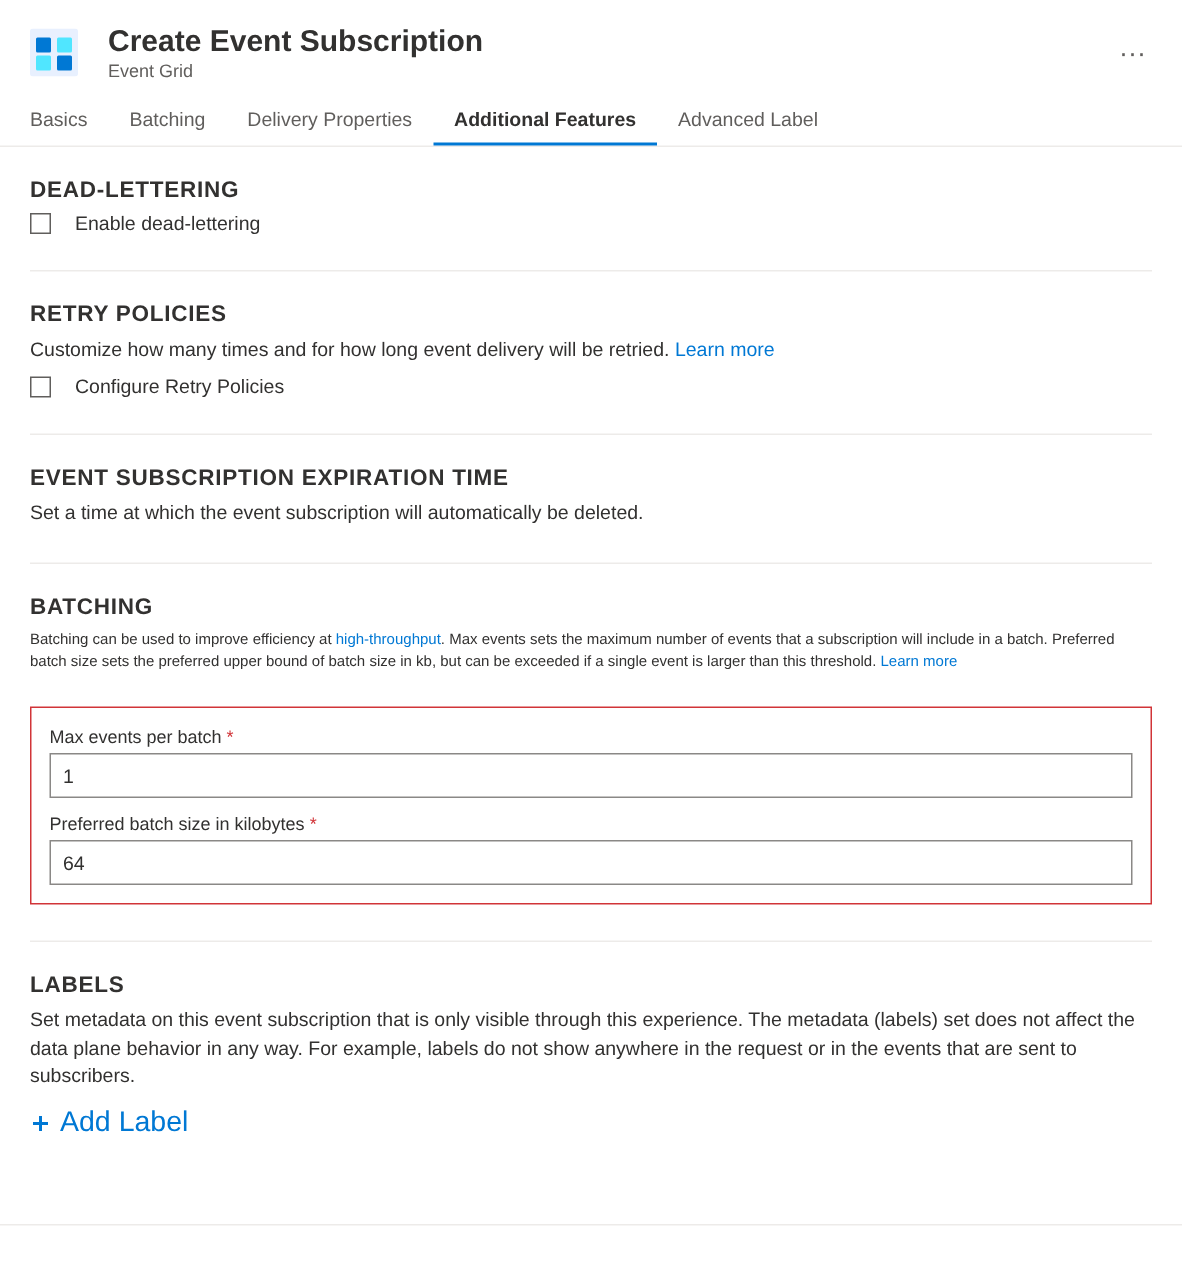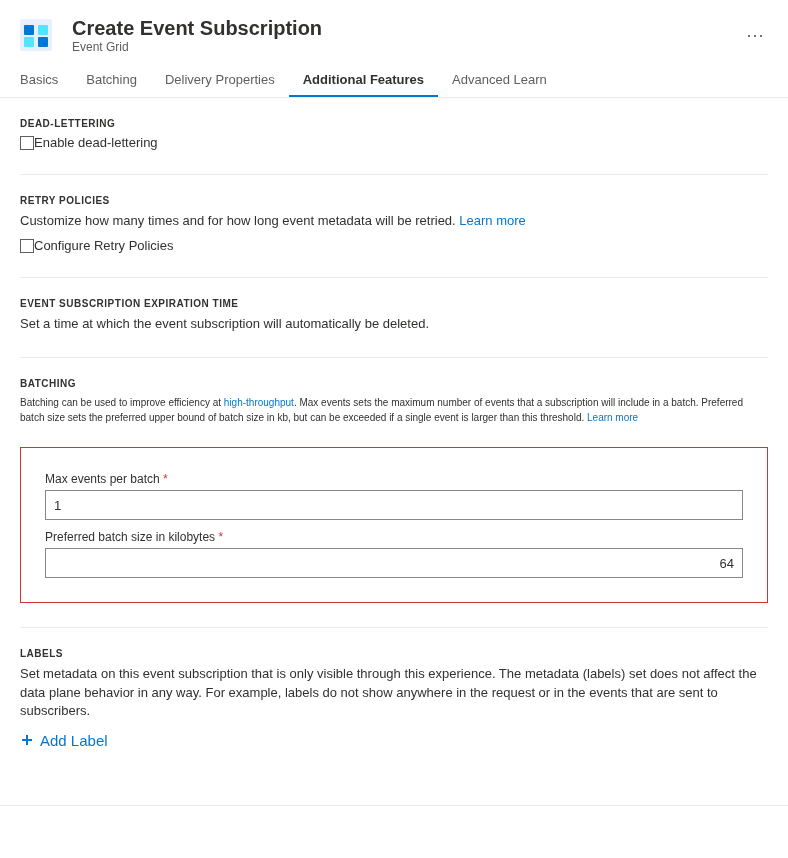--- a/index.html
+++ b/index.html
@@ -67,42 +67,42 @@
       font-weight: 600;
       border-bottom: 2px solid #0078d4;
     }
     .content {
       padding: 20px 20px 20px 20px;
     }
     .section {
       margin-bottom: 24px;
     }
     .section-title {
-      font-size: 10px;
+      font-size: 15px;
       font-weight: 700;
       color: #323130;
       text-transform: uppercase;
       letter-spacing: 0.5px;
       margin-bottom: 6px;
     }
     .section-desc {
       font-size: 13px;
       color: #323130;
       margin-bottom: 8px;
       line-height: 1.4;
     }
     .link {
       color: #0078d4;
       text-decoration: none;
       cursor: pointer;
     }
     .checkbox-row {
       display: flex;
       align-items: center;
-      gap: 0;
+      gap: 16px;
       margin-top: 6px;
     }
     .checkbox-input {
       width: 14px;
       height: 14px;
       border: 1px solid #605e5c;
       background: #fff;
       cursor: pointer;
       flex-shrink: 0;
       appearance: none;
@@ -122,21 +122,21 @@
       font-size: 10px;
       color: #323130;
       line-height: 1.5;
       margin-bottom: 22px;
     }
     .highlight-text {
       color: #0078d4;
     }
     .batching-box {
       border: 1px solid #d13438;
-      padding: 24px;
+      padding: 12px;
       margin-bottom: 4px;
     }
     .field-label {
       font-size: 12px;
       color: #323130;
       margin-bottom: 4px;
     }
     .required-star {
       color: #d13438;
     }
@@ -154,21 +154,21 @@
     .text-input:last-child {
       margin-bottom: 0;
     }
     .add-label-btn {
       display: flex;
       align-items: center;
       gap: 6px;
       background: none;
       border: none;
       color: #0078d4;
-      font-size: 15px;
+      font-size: 19px;
       cursor: pointer;
       padding: 4px 0;
     }
     .footer {
       border-top: 1px solid #edebe9;
       padding: 16px 20px;
       margin-top: 8px;
     }
   </style>
 </head>
@@ -187,40 +187,40 @@
       <div class="header-title">Create Event Subscription</div>
       <div class="header-subtitle">Event Grid</div>
     </div>
     <div class="header-more">···</div>
   </div>
   <nav class="nav-tabs">
     <div class="nav-tab">Basics</div>
     <div class="nav-tab">Batching</div>
     <div class="nav-tab">Delivery Properties</div>
     <div class="nav-tab active">Additional Features</div>
-    <div class="nav-tab">Advanced Learn</div>
+    <div class="nav-tab">Advanced Label</div>
   </nav>
 </div>
 
 <div class="content">
 
   <div class="section">
     <div class="section-title">DEAD-LETTERING</div>
     <label class="checkbox-row">
       <input type="checkbox" class="checkbox-input" style="">
       <span class="checkbox-label">Enable dead-lettering</span>
     </label>
   </div>
 
   <hr class="divider">
 
   <div class="section">
     <div class="section-title">RETRY POLICIES</div>
     <div class="section-desc">
-      <span>Customize how many times and for how long event metadata will be retried.</span>
+      <span>Customize how many times and for how long event delivery will be retried.</span>
       <a class="link">Learn more</a>
     </div>
     <label class="checkbox-row">
       <input type="checkbox" class="checkbox-input" style="">
       <span class="checkbox-label">Configure Retry Policies</span>
     </label>
   </div>
 
   <hr class="divider">
 
@@ -237,21 +237,21 @@
       <span>Batching can be used to improve efficiency at </span><span class="highlight-text">high-throughput</span><span>. Max events sets the maximum number of events that a subscription will include in a batch. Preferred batch size sets the preferred upper bound of batch size in kb, but can be exceeded if a single event is larger than this threshold. </span><a class="link">Learn more</a>
     </div>
     <div class="batching-box">
       <div class="field-label">
         <span>Max events per batch</span><span class="required-star"> *</span>
       </div>
       <input type="text" class="text-input" value="1" style="">
       <div class="field-label">
         <span>Preferred batch size in kilobytes</span><span class="required-star"> *</span>
       </div>
-      <input type="text" class="text-input" value="64" style="margin-bottom: 0px; text-align: right;">
+      <input type="text" class="text-input" value="64" style="margin-bottom: 0px;">
     </div>
   </div>
 
   <hr class="divider">
 
   <div class="section">
     <div class="section-title">LABELS</div>
     <div class="section-desc">Set metadata on this event subscription that is only visible through this experience. The metadata (labels) set does not affect the data plane behavior in any way. For example, labels do not show anywhere in the request or in the events that are sent to subscribers.</div>
     <button class="add-label-btn">
       <svg width="14" height="14" viewBox="0 0 14 14">

